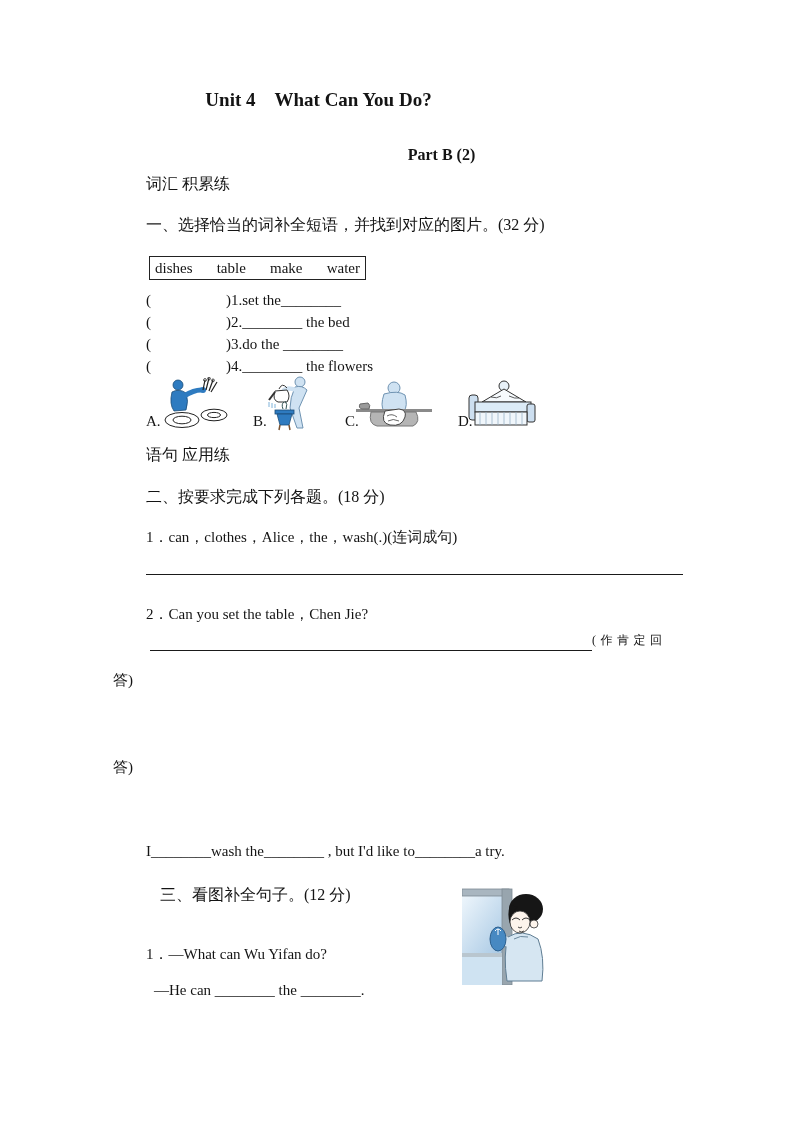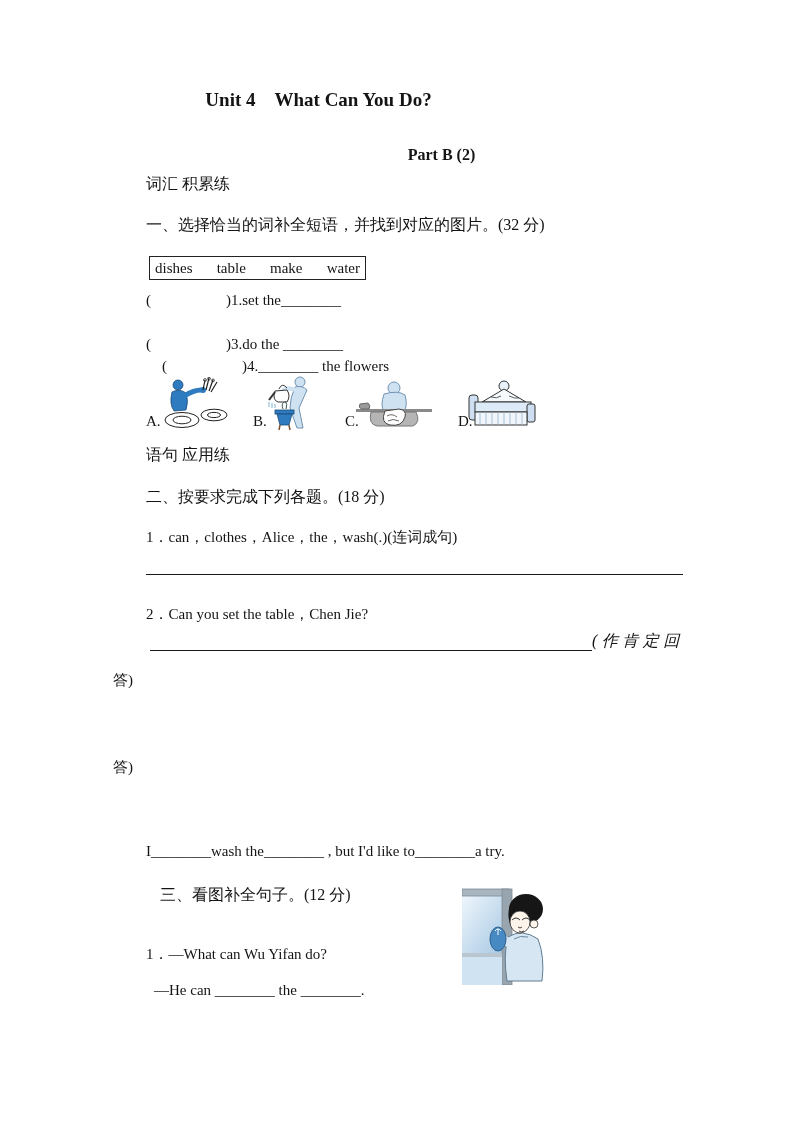--- a/index.html
+++ b/index.html
@@ -14,21 +14,21 @@
   .subtitle{width:793px;text-align:center;font-size:16px;font-weight:bold;}
   .tag{font-size:16px;}
   .heading{font-size:16px;}
   .word-box{
     box-sizing:border-box;width:217px;height:24px;border:1.5px solid #222;
     display:flex;justify-content:space-between;align-items:flex-end;padding:0 5px;
   }
   .blank-long{width:537px;height:20px;border-bottom:1px solid #1a1a1a;}
   .ans-row{display:flex;align-items:flex-end;height:21px;}
   .blank-mid{display:inline-block;width:442px;height:19px;border-bottom:1px solid #1a1a1a;}
-  .suffix{font-size:16px;letter-spacing:4.5px;line-height:21px;font-style:italic;}
+  .suffix{font-size:12px;letter-spacing:4.5px;line-height:21px;}
   .pic-label{position:absolute;font-size:15px;}
   .pic{position:absolute;}
 </style>
 </head>
 <body>
 
 <div class="page">
 
   <div class="abs title" style="top:88px;left:0;">Unit 4　What Can You Do?</div>
   <div class="abs subtitle" style="top:144px;left:0;padding-left:45px;">Part B (2)</div>
@@ -37,22 +37,23 @@
   <div class="abs heading" style="left:146px;top:214px;">一、选择恰当的词补全短语，并找到对应的图片。(32 分)</div>
 
   <div class="abs word-box" style="left:149px;top:256px;">
     <span>dishes</span>
     <span>table</span>
     <span>make</span>
     <span>water</span>
   </div>
 
   <div class="abs" style="left:146px;top:290px;">(　　　　　)1.set the________</div>
+  <div class="abs" style="left:146px;top:312px;">(　　　　　)2.________ the bed</div>
   <div class="abs" style="left:146px;top:334px;">(　　　　　)3.do the ________</div>
-  <div class="abs" style="left:146px;top:356px;margin-left:16px;">(　　　　　)4.________ the flowers</div>
+  <div class="abs" style="left:146px;top:356px;">(　　　　　)4.________ the flowers</div>
 
   <div class="abs" style="left:0;top:0;width:0;height:0;">
     <span class="pic-label" style="left:146px;top:411px;">A.</span>
     <svg class="pic" style="left:164px;top:377px;" width="68" height="52" viewBox="0 0 68 52">
       <ellipse cx="18" cy="43" rx="17" ry="7.5" fill="#fff" stroke="#222"></ellipse>
       <ellipse cx="18" cy="43" rx="9" ry="3.8" fill="#fff" stroke="#222"></ellipse>
       <ellipse cx="50" cy="38" rx="13" ry="5.8" fill="#fff" stroke="#222"></ellipse>
       <ellipse cx="50" cy="38" rx="6.5" ry="2.6" fill="#fff" stroke="#222"></ellipse>
       <path d="M8,15 Q5,27 10,34 L22,33 Q25,24 22,16 Q15,11 8,15 Z" fill="#2e7bc0" stroke="#1b4d79" stroke-width="0.8"></path>
       <circle cx="14" cy="8" r="5" fill="#2e7bc0" stroke="#1b4d79" stroke-width="0.8"></circle>

